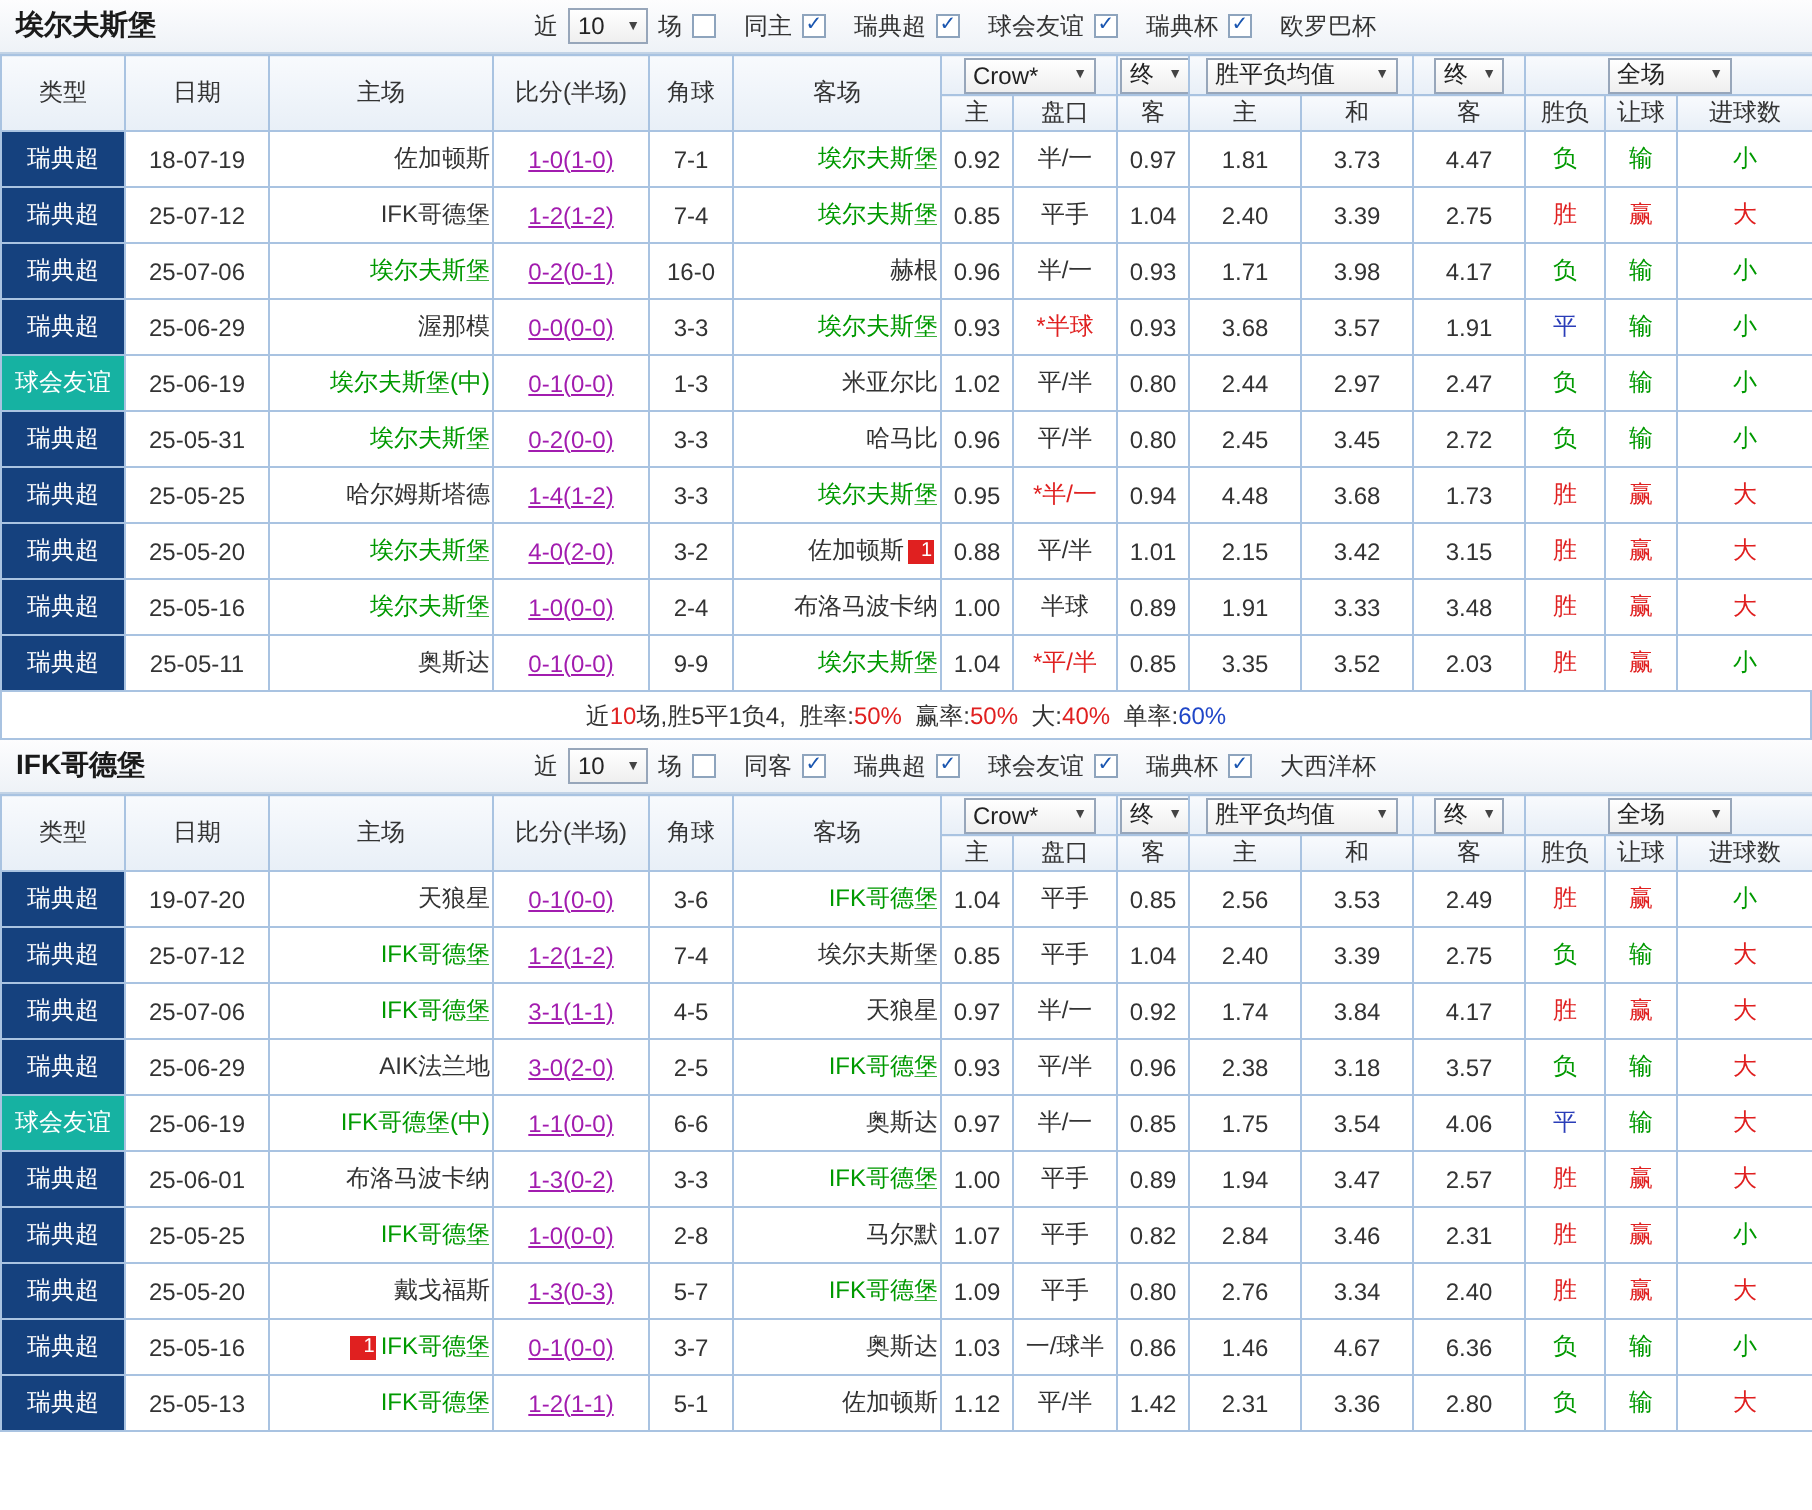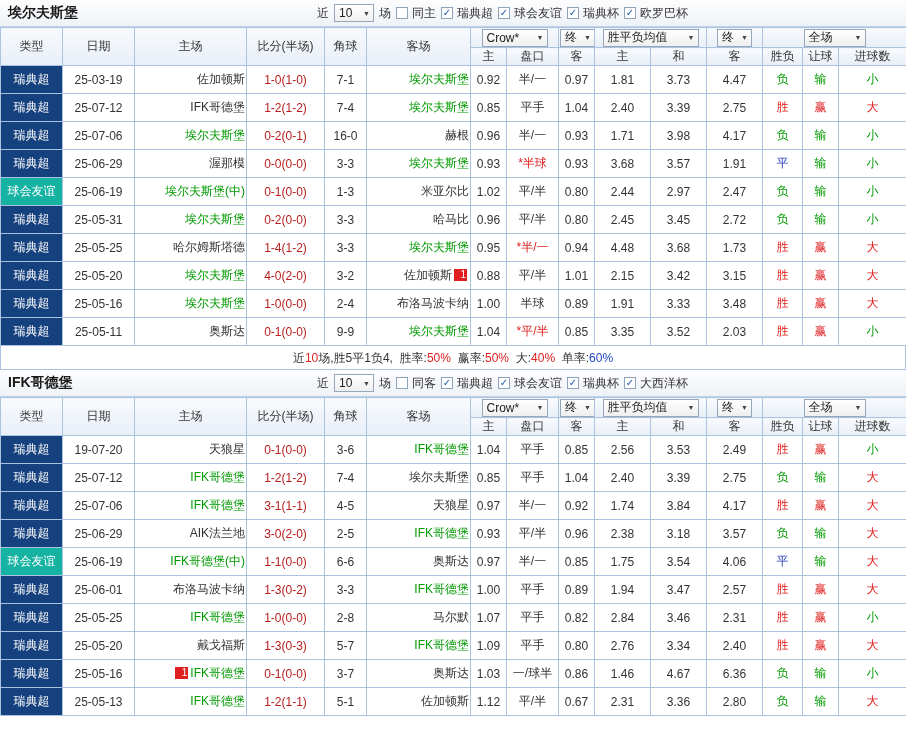--- a/index.html
+++ b/index.html
@@ -27,34 +27,34 @@
   .filters{margin-left:auto;margin-right:210px;display:flex;align-items:center;gap:5px;
            font-size:12px;color:#333;}
 
   
   .sel{display:inline-flex;align-items:center;justify-content:space-between;height:18px;
        background:linear-gradient(#ffffff,#efefef);border:1px solid #97a6ba;
        padding:0 3px 0 4px;font-size:12px;color:#222;cursor:pointer;box-sizing:border-box;vertical-align:middle;}
   .sel .arr{font-size:7px;color:#444;margin-left:3px;}
 
   
-  .chk{display:inline-flex;align-items:center;gap:4px;cursor:pointer;}
+  .chk{display:inline-flex;align-items:center;gap:14px;cursor:pointer;}
   .box{width:12px;height:12px;border:1px solid #8ea4bd;background:#fff;display:inline-flex;
        align-items:center;justify-content:center;font-size:10px;color:#1a56b0;font-weight:bold;
        line-height:1;box-sizing:border-box;}
 
   
   table.grid{border-collapse:collapse;width:906px;table-layout:fixed;}
   .grid th,.grid td{border:1px solid #a9c3e1;text-align:center;font-size:12px;
                     overflow:hidden;white-space:nowrap;padding:0 1px;}
   .grid th{background:linear-gradient(#f8fafd,#e8eff7);height:19px;font-weight:normal;color:#333;}
   .grid tr.sub th{height:16px;}
   .grid td{height:27px;color:#333;background:#fff;}
   td.league{color:#fff;}
-  td.score{color:#b91c1c;}
+  td.score{color:#a21caf;text-decoration:underline;}
   td.team{color:#333;text-align:right;}
   td.team.focal{color:#009900;}
   .badge{display:inline-block;background:#e02020;color:#fff;font-size:10px;line-height:12px;
          min-width:11px;padding:0 1px;margin:0 2px;vertical-align:1px;}
 
   .summary{height:24px;border:1px solid #a9c3e1;border-top:none;text-align:center;
            line-height:24px;font-size:12px;color:#333;box-sizing:border-box;}
   .summary span{white-space:pre;}
 </style>
 </head>
@@ -149,21 +149,21 @@
               <th>和</th>
               <th>客</th>
               <th>胜负</th>
               <th>让球</th>
               <th>进球数</th>
             </tr>
           </thead>
           <tbody>
             <tr>
               <td class="league" style="background: rgb(21, 65, 126);">瑞典超</td>
-              <td>25-03-19</td>
+              <td>18-07-19</td>
               <td class="team"><span>佐加顿斯</span></td>
               <td class="score">1-0(1-0)</td>
               <td>7-1</td>
               <td class="team focal"><span>埃尔夫斯堡</span></td>
               <td>0.92</td>
               <td>半/一</td>
               <td>0.97</td>
               <td>1.81</td>
               <td>3.73</td>
               <td>4.47</td>
@@ -575,21 +575,21 @@
             </tr>
             <tr>
               <td class="league" style="background: rgb(21, 65, 126);">瑞典超</td>
               <td>25-05-13</td>
               <td class="team focal"><span>IFK哥德堡</span></td>
               <td class="score">1-2(1-1)</td>
               <td>5-1</td>
               <td class="team"><span>佐加顿斯</span></td>
               <td>1.12</td>
               <td>平/半</td>
-              <td>0.67</td>
+              <td>1.42</td>
               <td>2.31</td>
               <td>3.36</td>
               <td>2.80</td>
               <td style="color: rgb(0, 153, 0);">负</td>
               <td style="color: rgb(0, 153, 0);">输</td>
               <td style="color: rgb(224, 32, 32);">大</td>
             </tr>
           </tbody>
         </table>
       </div>

